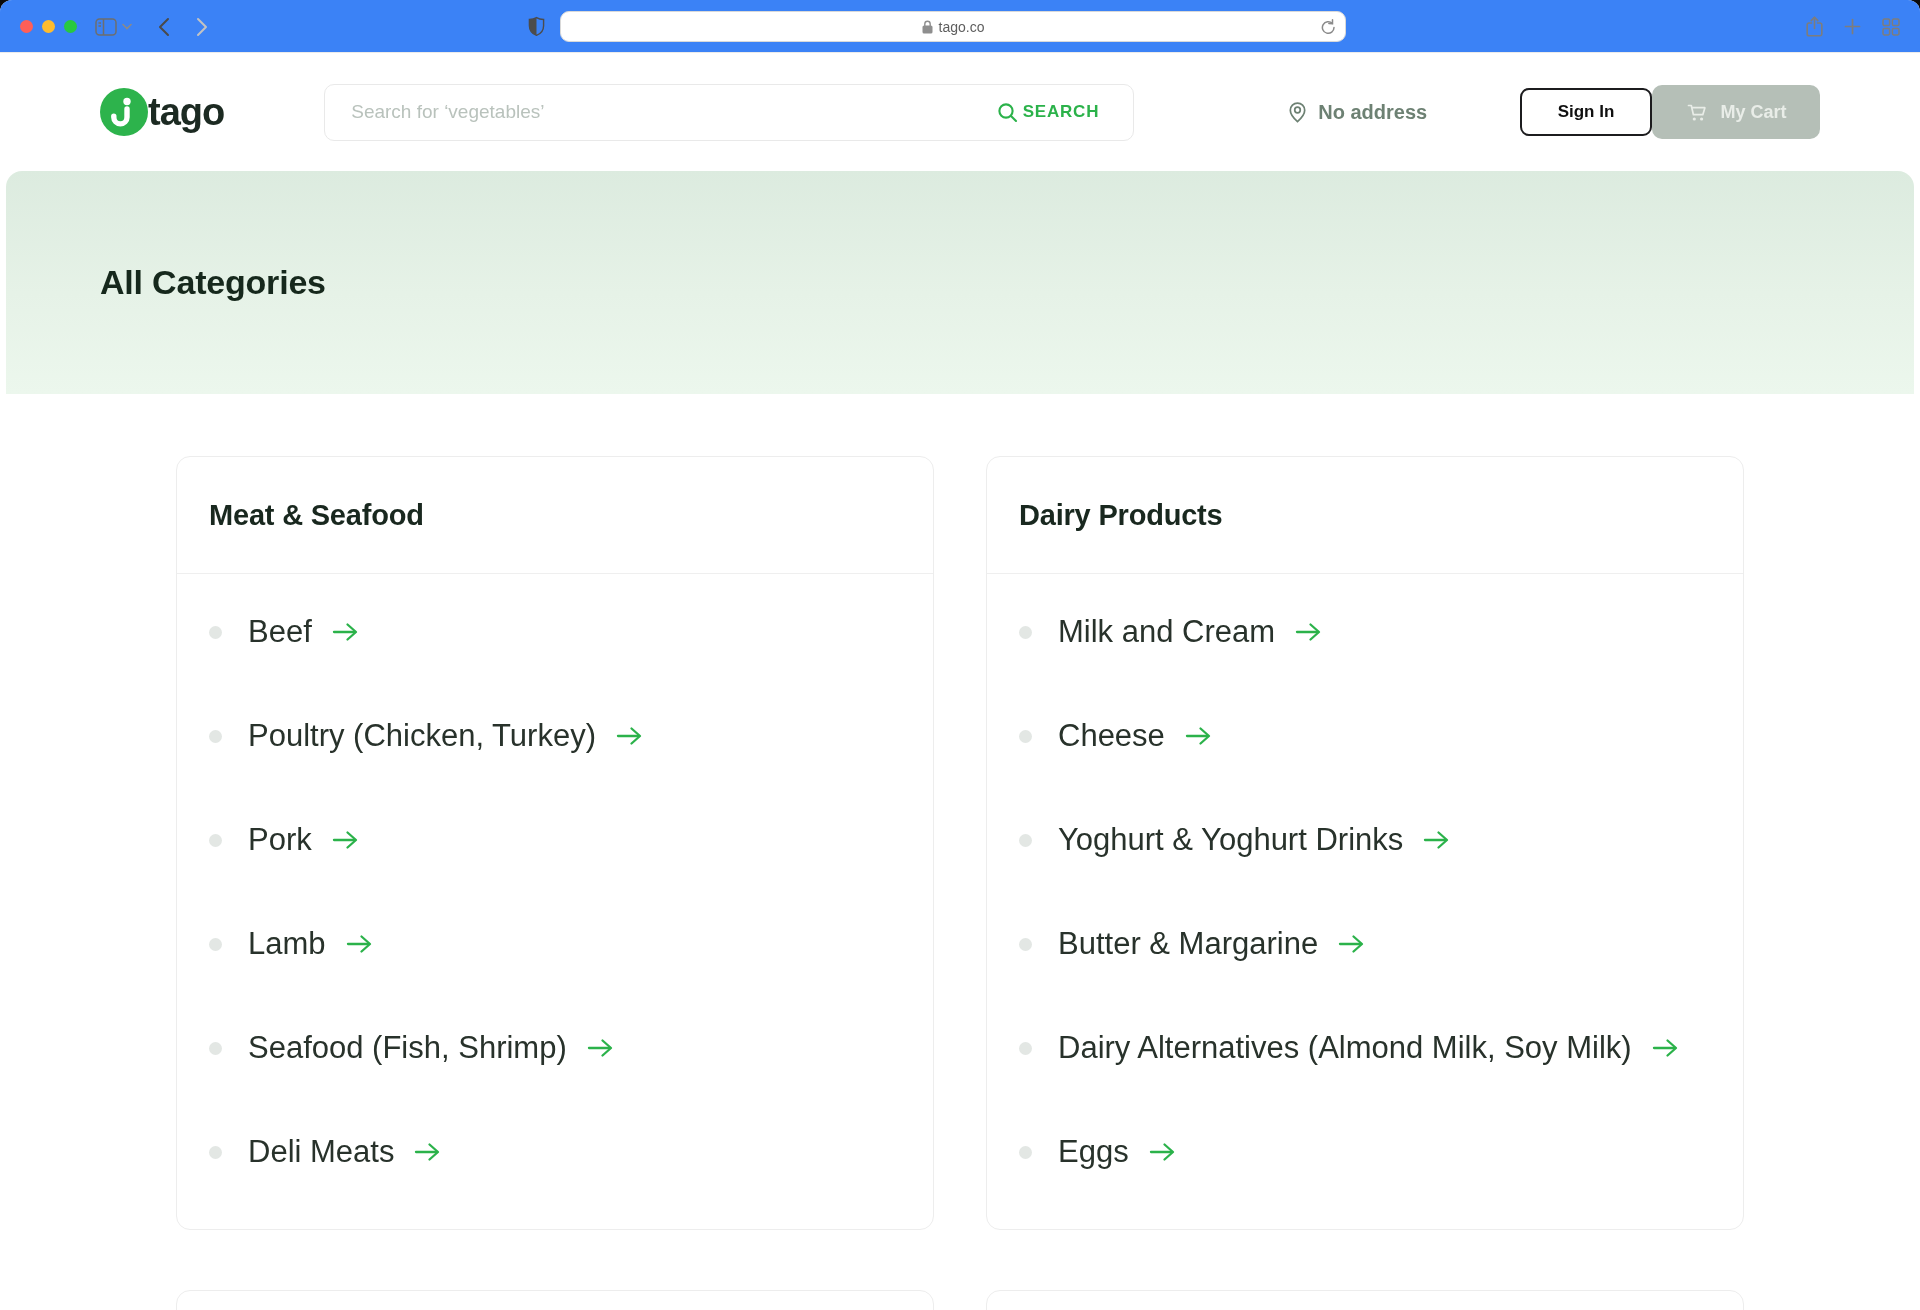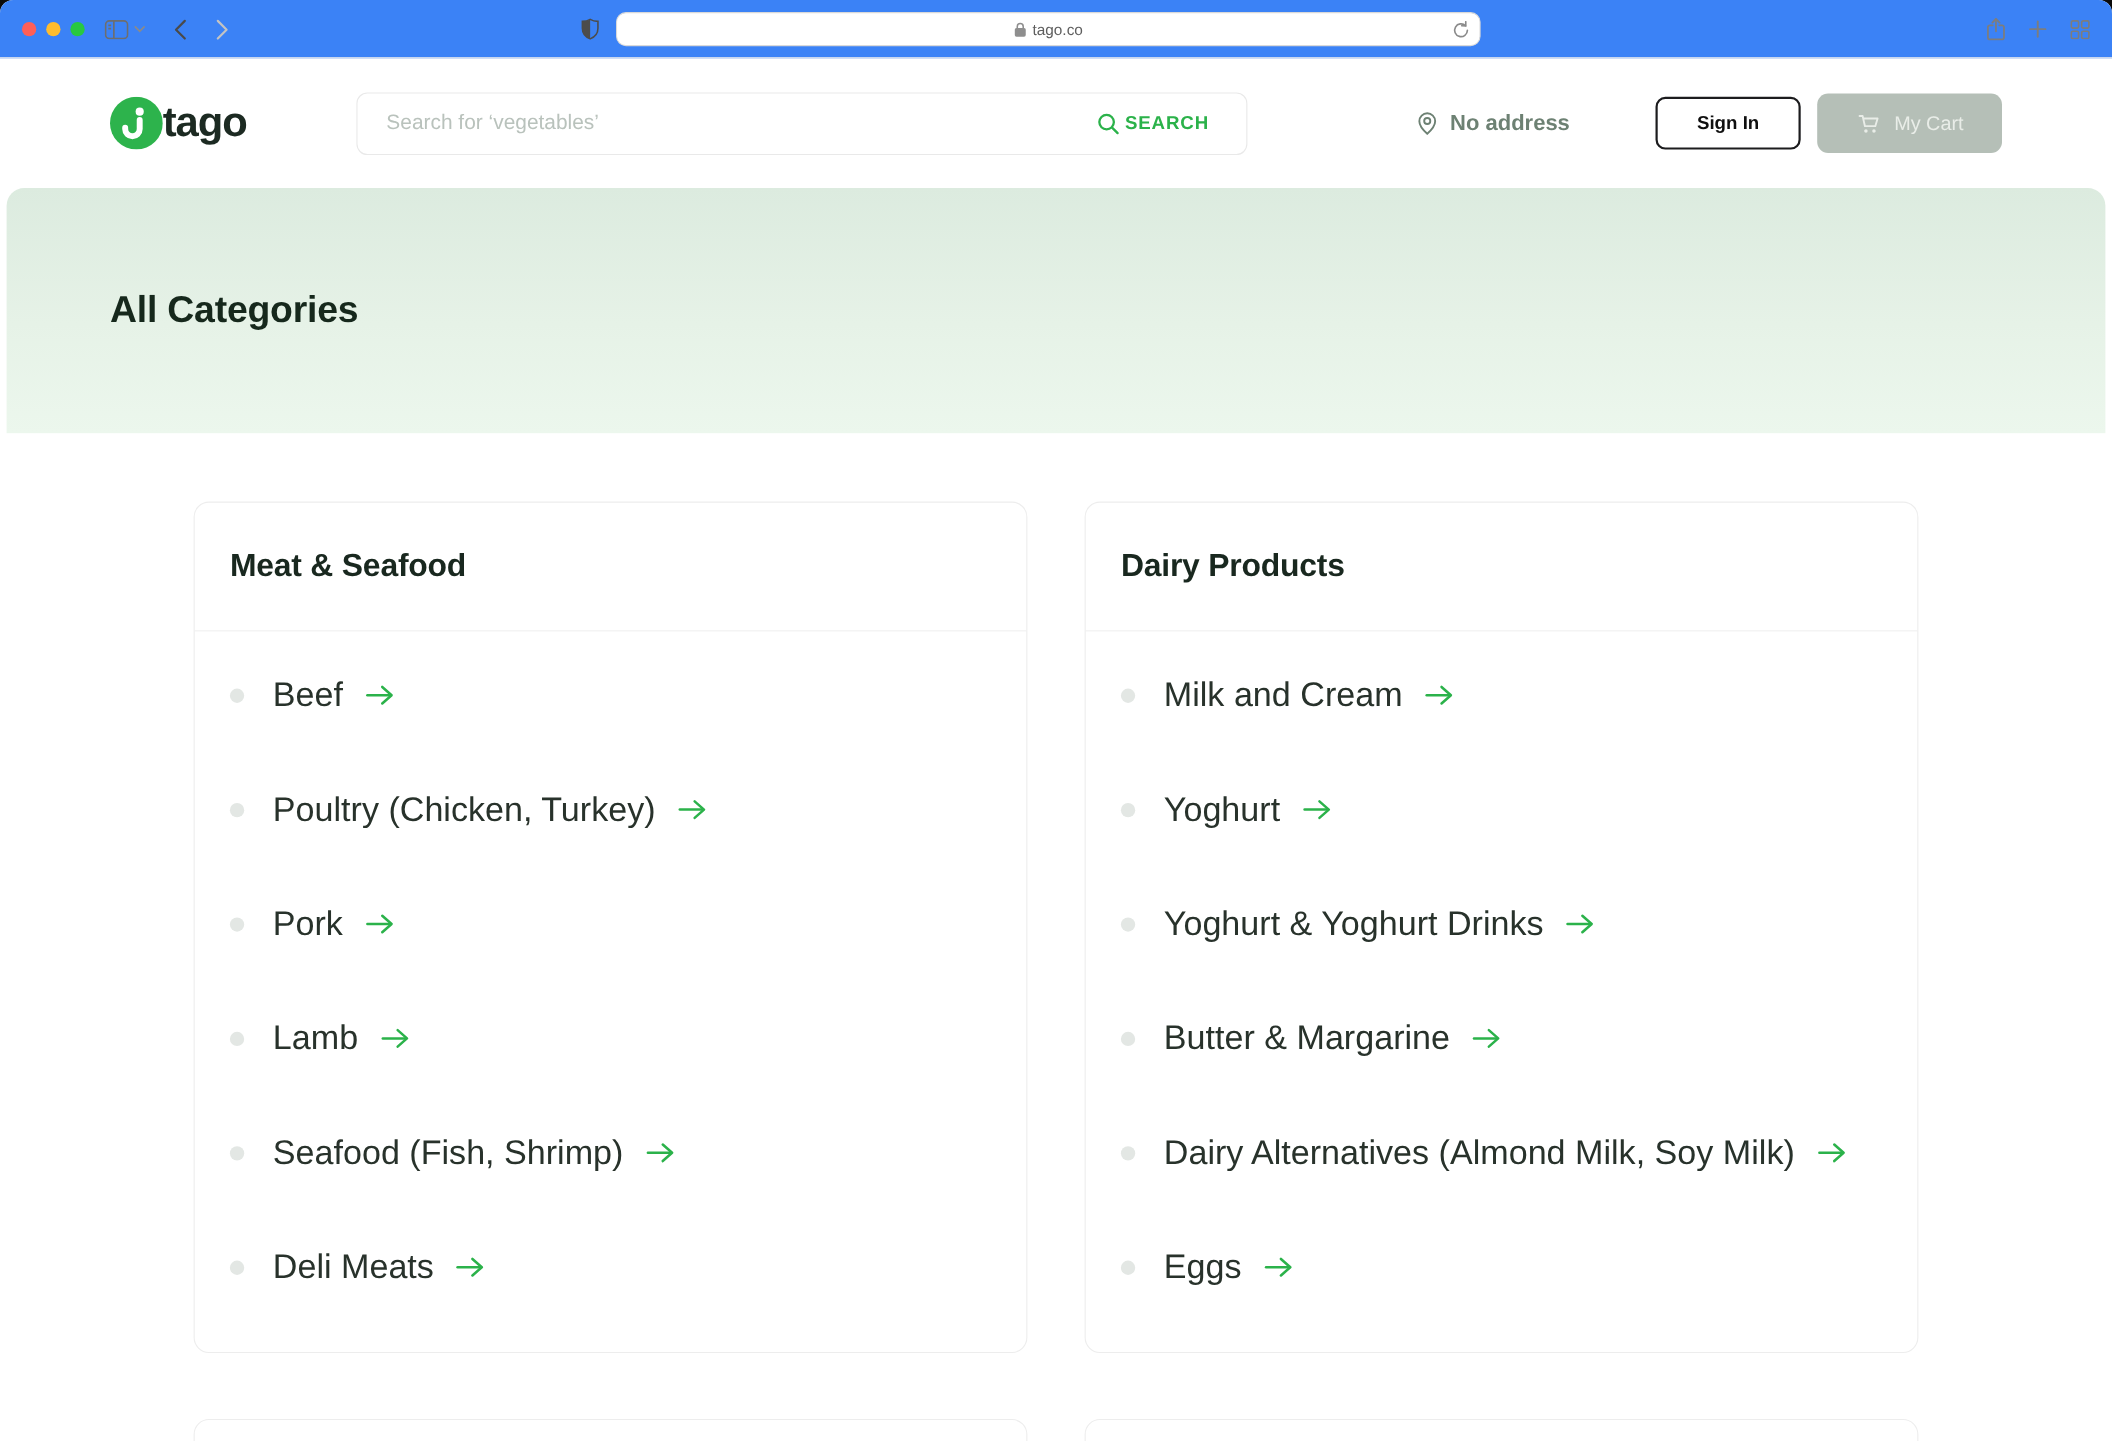--- a/index.html
+++ b/index.html
@@ -40,23 +40,23 @@
   .search-btn { display:flex; align-items:center; gap:5px; background:none; border:none;
                 color:#2bb24a; font-size:17px; font-weight:700; letter-spacing:0.8px; cursor:pointer;
                 font-family:"Liberation Sans", sans-serif; }
 
   .address { margin-left:152px; display:flex; align-items:center; gap:9px; color:#6d8173;
              font-size:20px; font-weight:600; cursor:pointer; }
 
   .signin-btn { margin-left:auto; width:132px; height:48px; border:2px solid #1c1c1e; border-radius:9px;
                 background:#fff; font-size:17px; font-weight:700; color:#101010; cursor:pointer;
                 font-family:"Liberation Sans", sans-serif; }
-  .cart-btn { margin-left:15px; width:168px; height:54px; border:none; border-radius:10px;
+  .cart-btn { width:168px; height:54px; border:none; border-radius:10px;
               background:#b5bfb7; color:#e9ede8; display:flex; align-items:center; justify-content:center;
-              gap:11px; font-size:18px; font-weight:400; cursor:pointer; font-family:"Liberation Sans", sans-serif; }
+              gap:11px; font-size:18px; font-weight:700; cursor:pointer; font-family:"Liberation Sans", sans-serif; }
 
   
   .hero { height:223px; margin:0 6px; border-radius:16px 16px 0 0;
           background:linear-gradient(180deg,#dcebdf 0%,#e6f2e7 55%,#ecf7ed 100%);
           display:flex; align-items:center; padding:0 94px; }
   .hero h1 { font-size:34px; font-weight:700; color:#16281c; letter-spacing:-0.2px; }
 
   
   .content { padding:62px 176px 0; background:#fff; }
   .grid { display:grid; grid-template-columns:1fr 1fr; column-gap:52px; row-gap:60px; }
@@ -295,21 +295,21 @@
     <span class="arrow">
       <svg width="27" height="20" viewBox="0 0 27 20" fill="none" stroke="#2bb24a" stroke-width="2.3" stroke-linecap="round" stroke-linejoin="round">
         <line x1="2" y1="10" x2="23" y2="10"></line>
         <path d="M15.5 2.5 L24 10 L15.5 17.5"></path>
       </svg>
     </span>
   </div>
 
   <div class="cat-item">
     <span class="bullet"></span>
-    <span class="item-label">Yoghurt</span>
+    <span class="item-label">Cheese</span>
     <span class="arrow">
       <svg width="27" height="20" viewBox="0 0 27 20" fill="none" stroke="#2bb24a" stroke-width="2.3" stroke-linecap="round" stroke-linejoin="round">
         <line x1="2" y1="10" x2="23" y2="10"></line>
         <path d="M15.5 2.5 L24 10 L15.5 17.5"></path>
       </svg>
     </span>
   </div>
 
   <div class="cat-item">
     <span class="bullet"></span>

